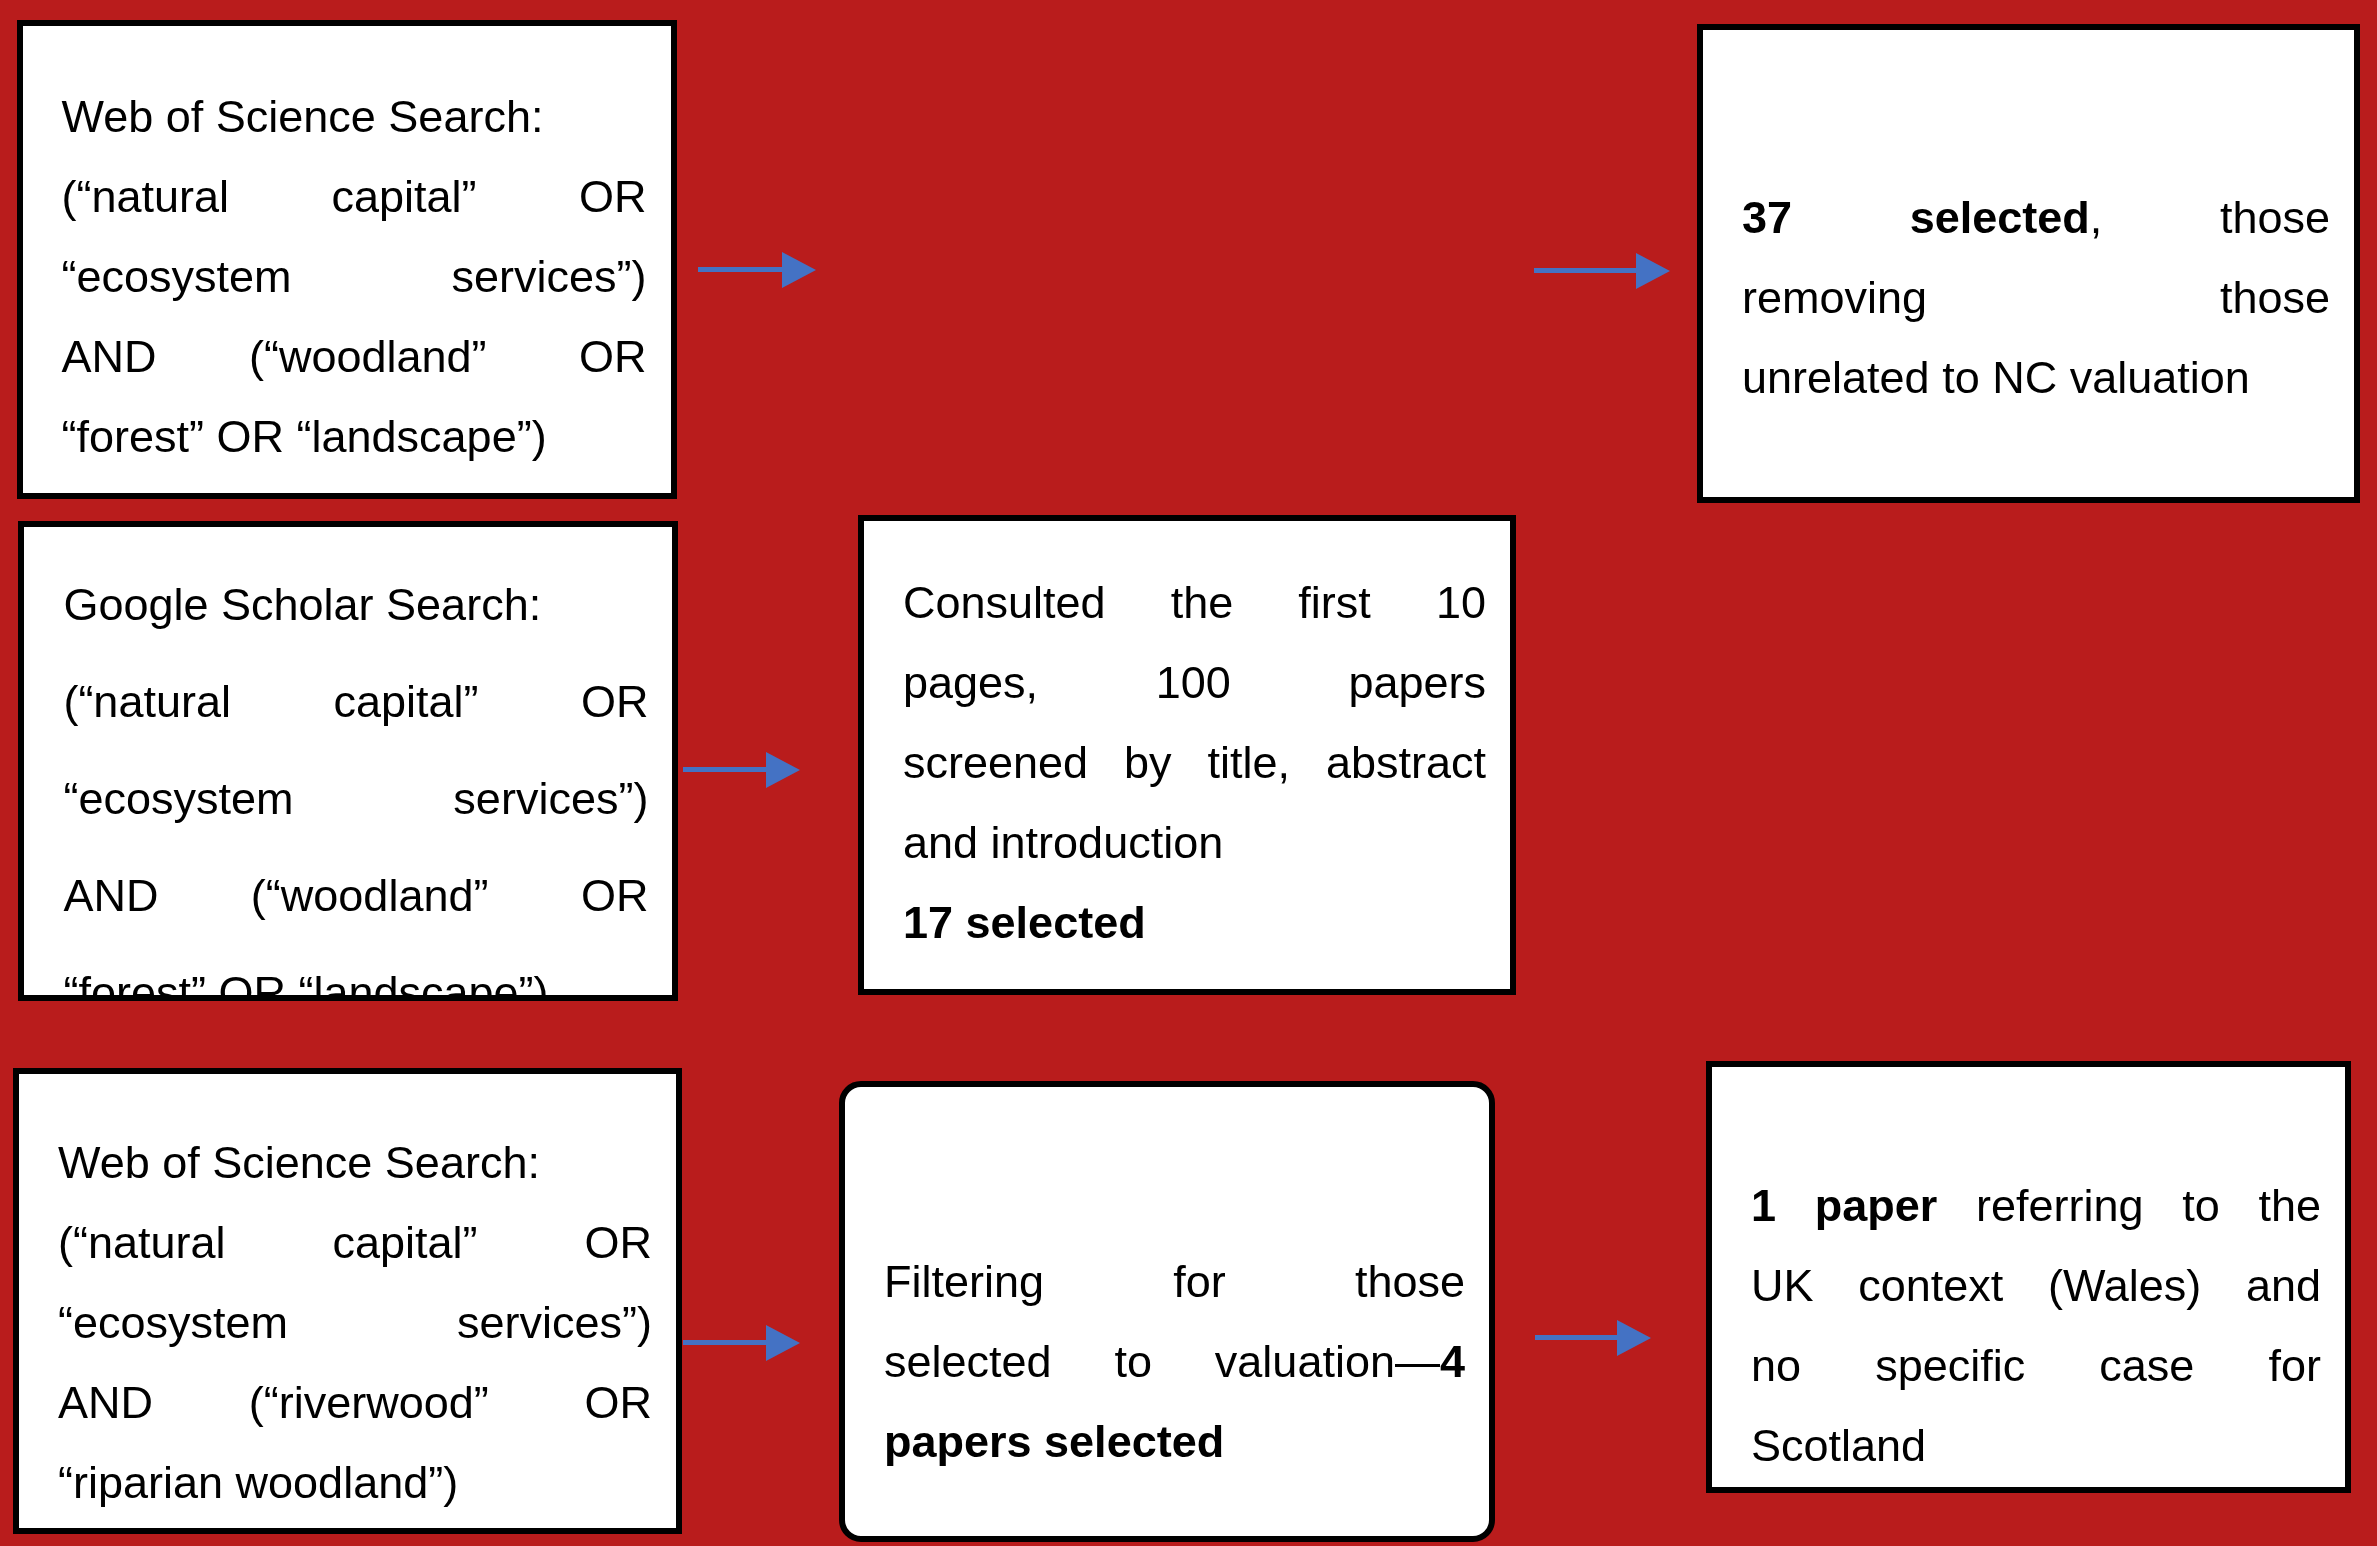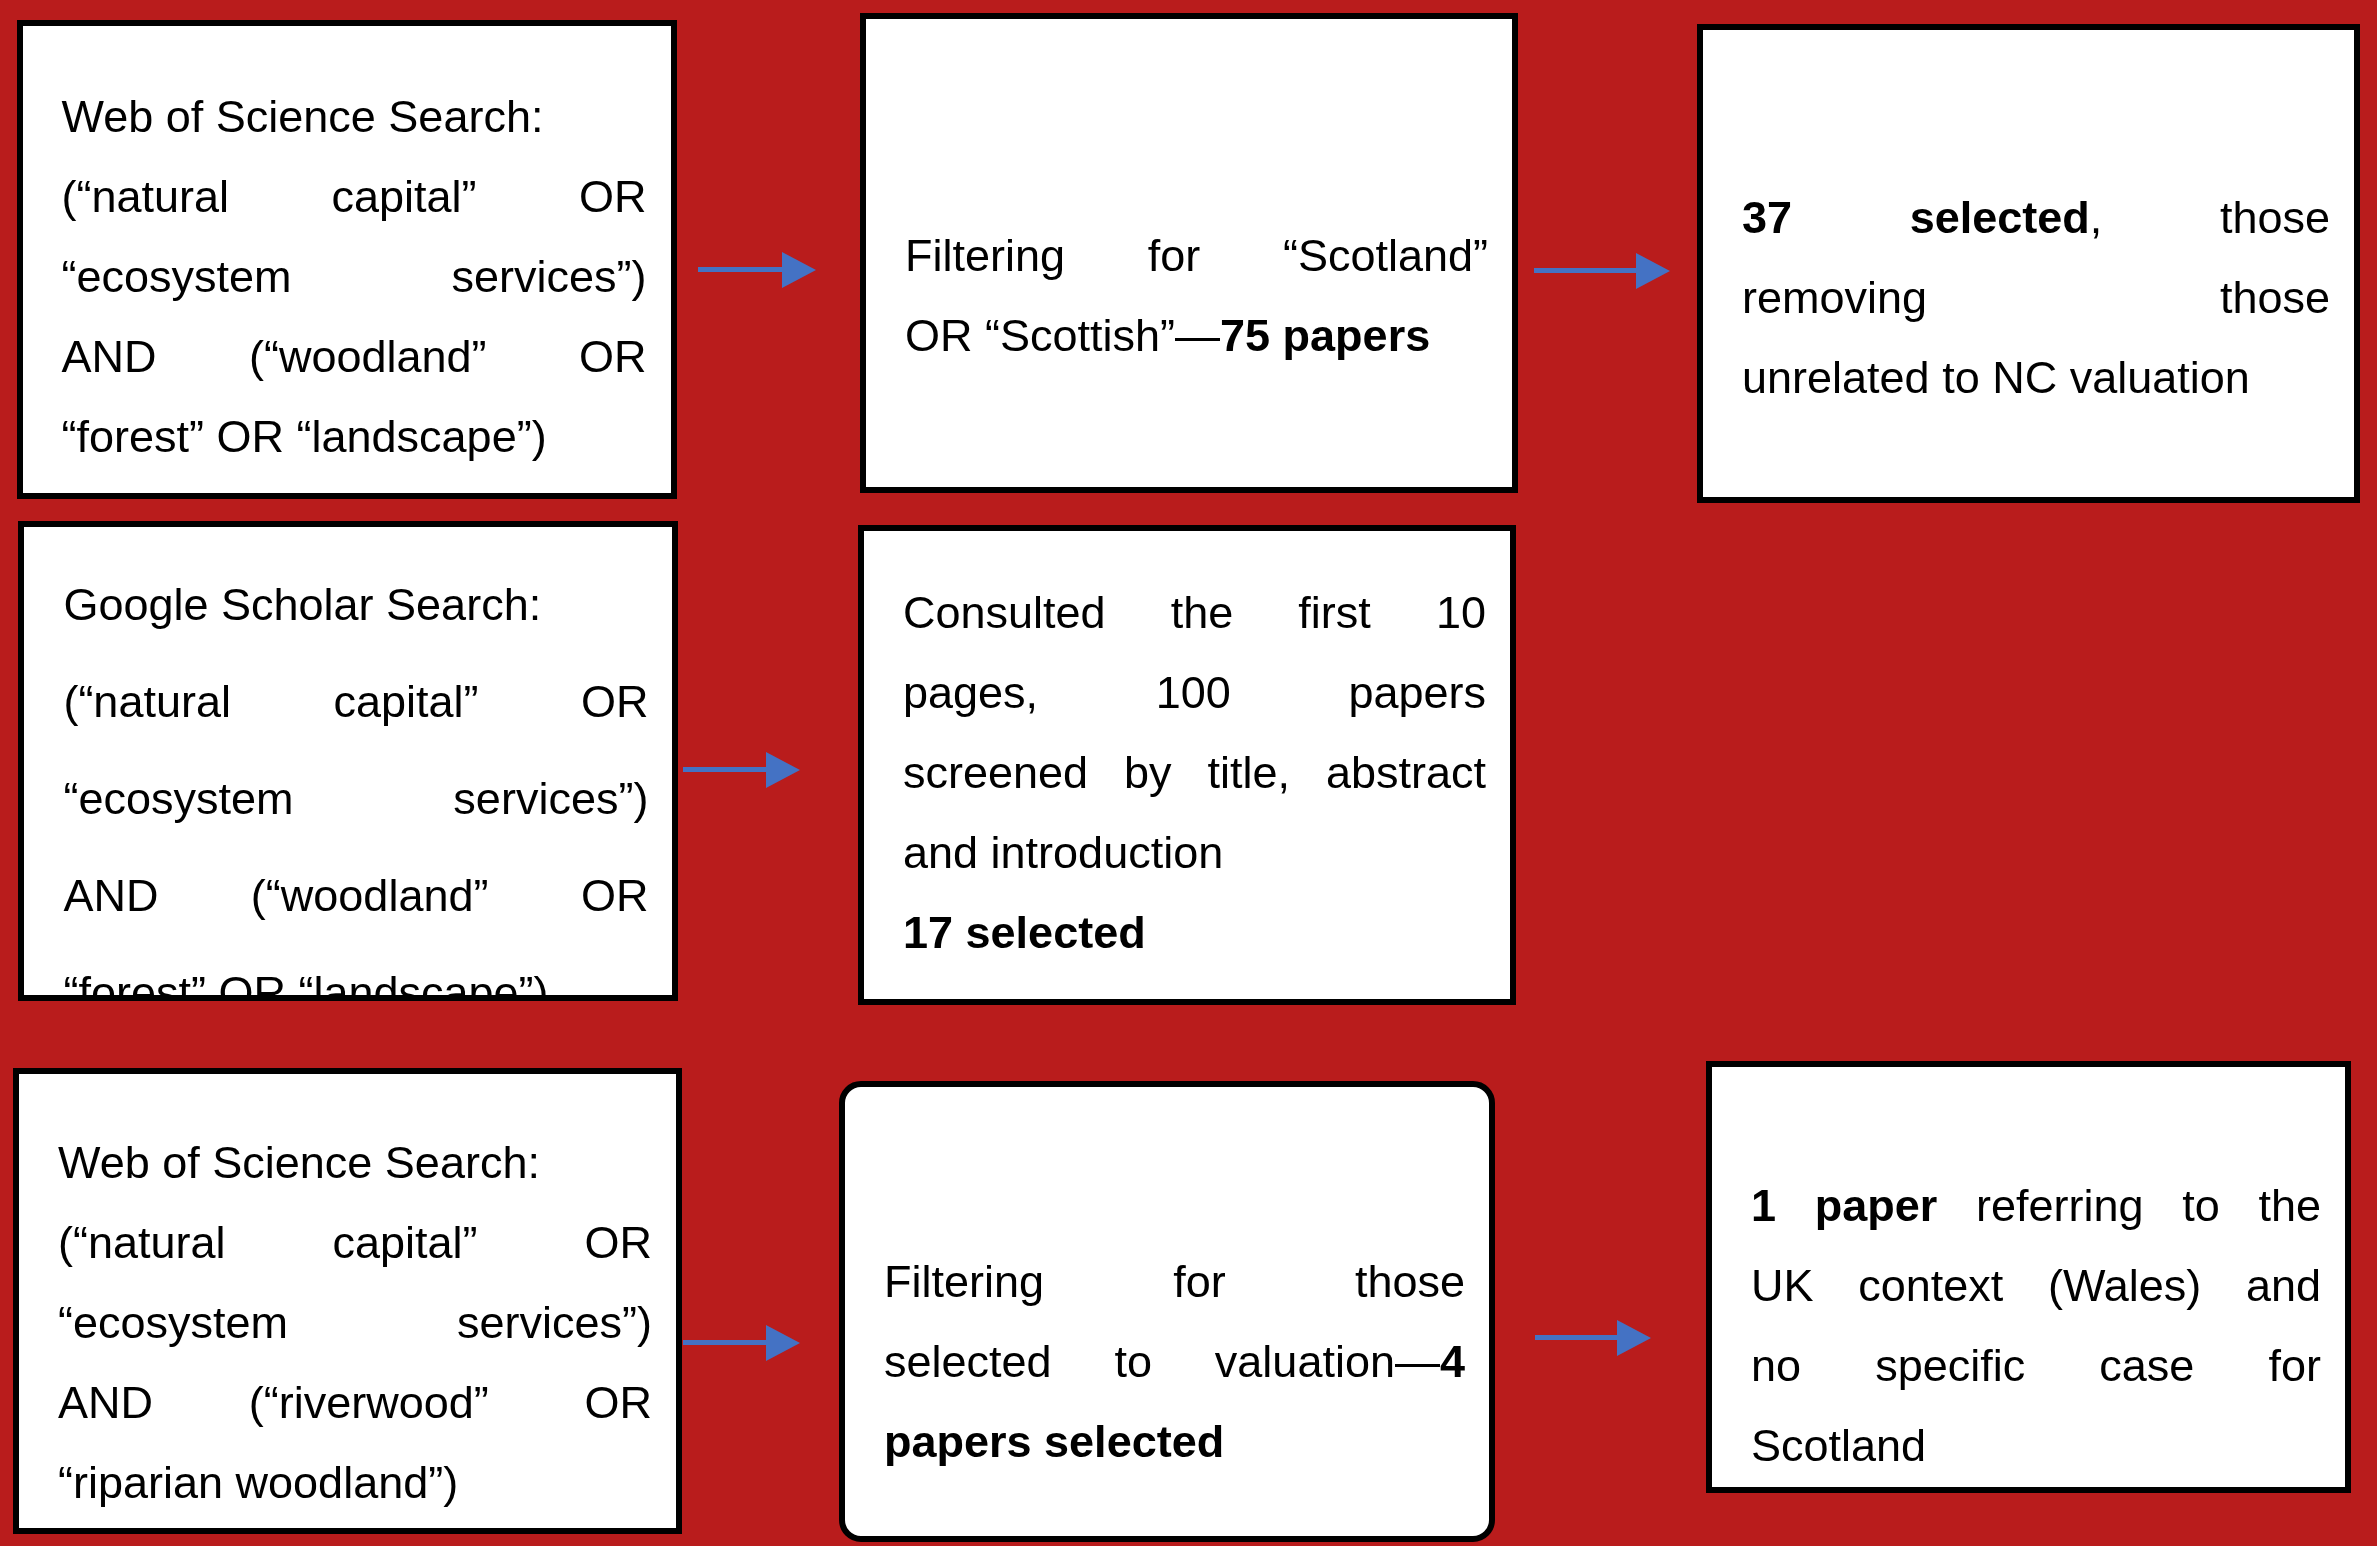--- a/index.html
+++ b/index.html
@@ -42,21 +42,21 @@
     text-align-last: left;
   }
   .line span.bold {
     font-weight: bold;
   }
   
   #box-wos1            { left: 16.5px;   top: 20px;   width: 660px; height: 479px; padding-top: 51px; }
   #box-filter-scotland { left: 860px; top: 13px;   width: 658px; height: 480px; padding-top: 197px; }
   #box-37-selected     { left: 1697px; top: 24px;   width: 663px; height: 479px; padding-top: 148px; }
   #box-scholar         { left: 18.4px;   top: 521px;  width: 660px; height: 480px; padding-top: 38px; gap: 17px; }
-  #box-consulted       { left: 858px; top: 515px;  width: 658px; height: 480px; padding-top: 42px; margin-top: 10px; }
+  #box-consulted       { left: 858px; top: 515px;  width: 658px; height: 480px; padding-top: 42px; }
   #box-wos2            { left: 13px;   top: 1068px; width: 669px; height: 466px; padding-top: 49px; }
   #box-filter-val      { left: 839px; top: 1081px; width: 656px;  height: 461px; padding-top: 155px; border-radius: 22px; }
   #box-1-paper         { left: 1706px; top: 1061px; width: 645px;  height: 432px; padding-top: 99px; }
   
   .arrow {
     position: absolute;
     height: 39px;
     display: flex;
     align-items: center;
   }
@@ -91,24 +91,20 @@
       <div class="line j"><span>“ecosystem services”)</span></div>
       <div class="line j"><span>AND (“woodland” OR</span></div>
       <div class="line l"><span>“forest” OR “landscape”)</span></div>
     </div>
 
   <div class="arrow" id="arrow-1">
     <span class="shaft"></span>
     <span class="head"></span>
   </div>
 
-  <div class="box" id="box-filter-scotland">
-      <div class="line j"><span>Filtering for “Scotland”</span></div>
-      <div class="line l"><span>OR “Scottish”—</span><span class="bold">75 papers</span></div>
-    </div>
 
   <div class="arrow" id="arrow-2">
     <span class="shaft"></span>
     <span class="head"></span>
   </div>
 
   <div class="box" id="box-37-selected">
       <div class="line j"><span class="bold">37 selected</span><span>, those</span></div>
       <div class="line j"><span>removing those</span></div>
       <div class="line l"><span>unrelated to NC valuation</span></div>

